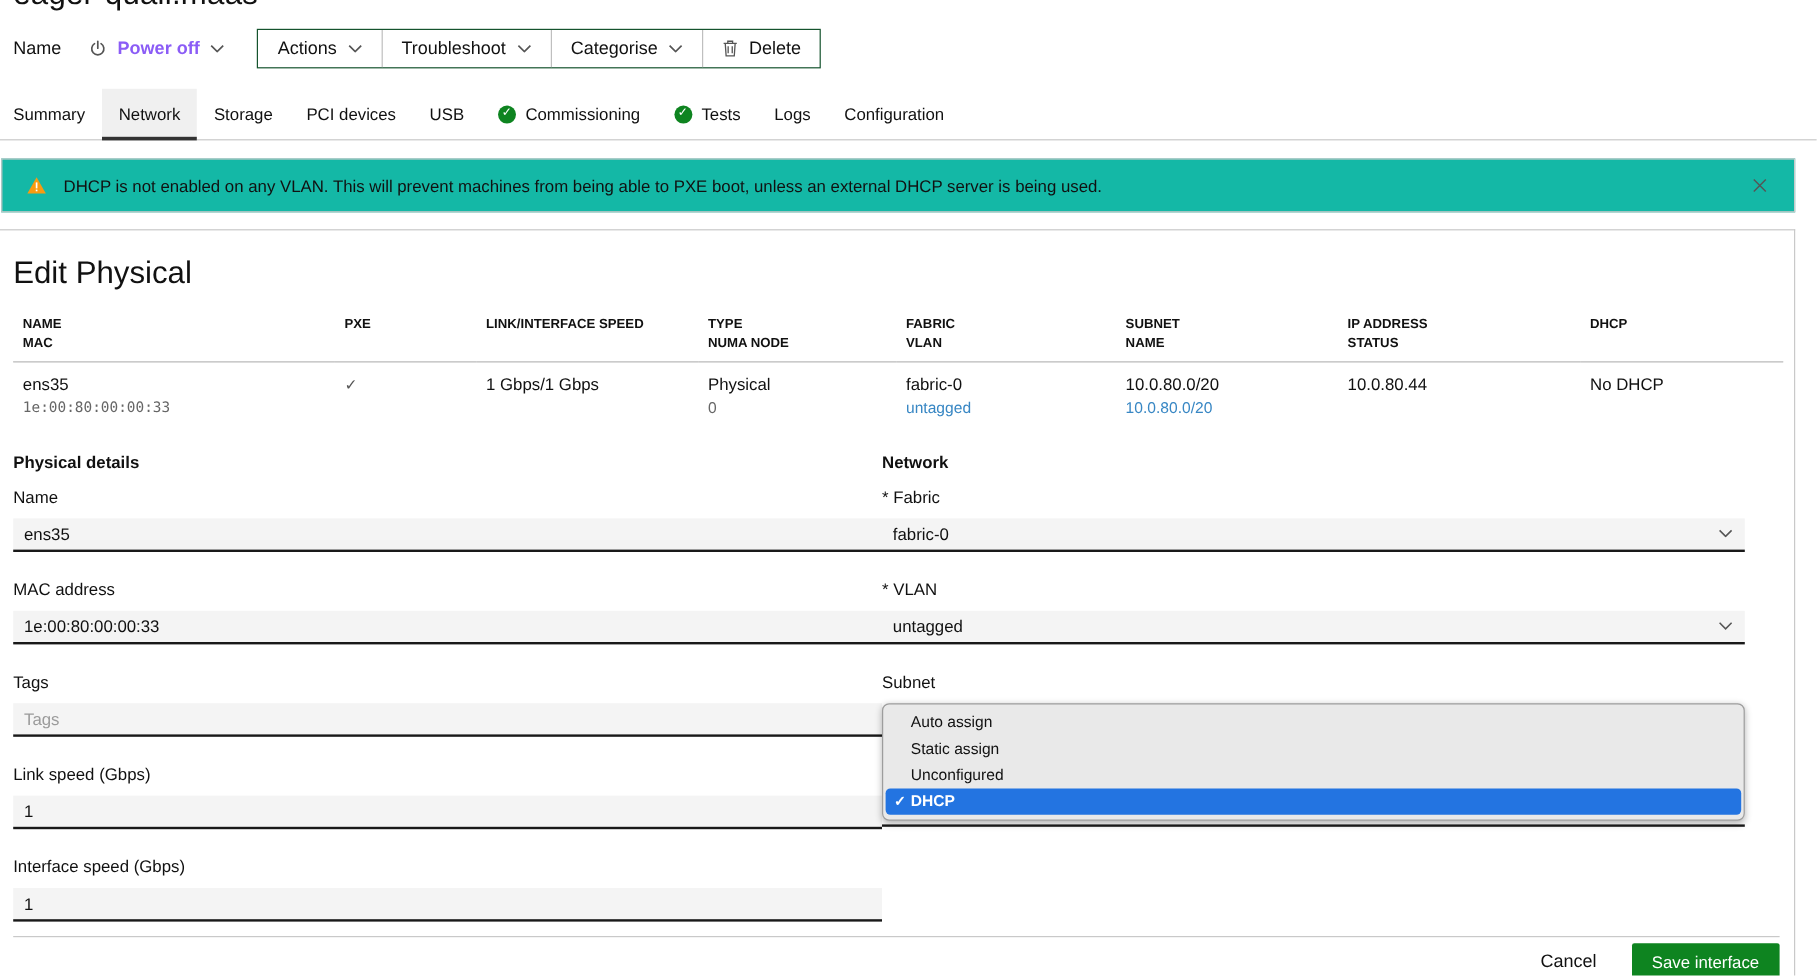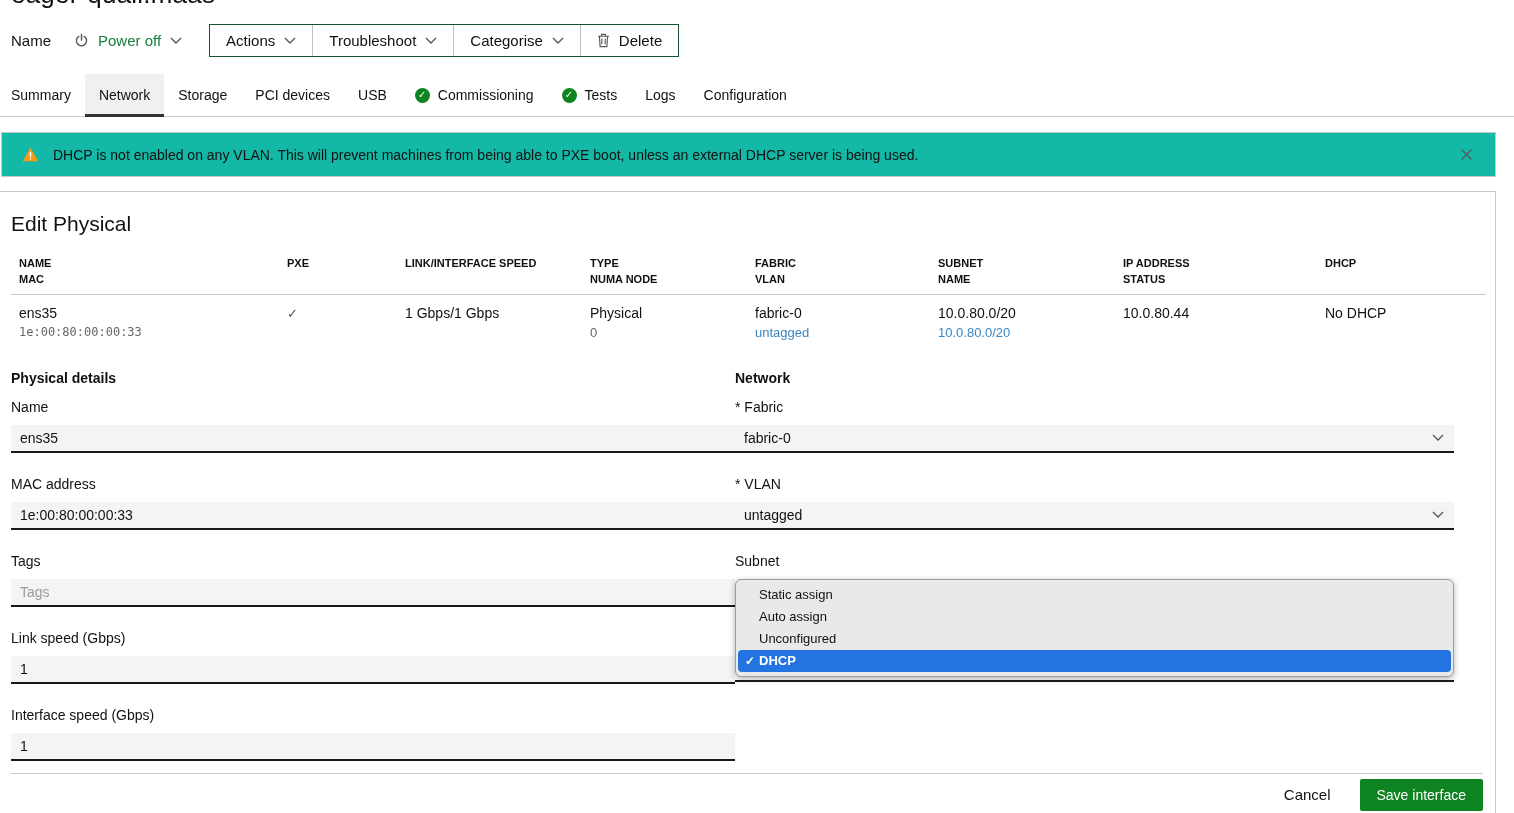--- a/index.html
+++ b/index.html
@@ -17,38 +17,38 @@
   body{
     width:1514px;height:813px;overflow:hidden;background:#fff;
     font-family:"Liberation Sans","DejaVu Sans",sans-serif;color:var(--txt);
   }
   
   .title-clip{height:10px;overflow:hidden;position:relative;}
   .title-clip h1{position:absolute;top:-21px;left:11px;margin:0;font-size:26px;font-weight:500;color:#111;letter-spacing:.2px;}
   
   .action-row{display:flex;align-items:center;margin:13px 0 0 11px;height:34px;}
   .status-text{font-size:15px;}
-  .power-btn{display:flex;align-items:center;gap:9px;margin-left:23px;cursor:pointer;background:none;border:0;font-size:15px;color:#15803d;padding:0;font-family:inherit;}
+  .power-btn{display:flex;align-items:center;gap:9px;margin-left:23px;cursor:pointer;background:none;border:0;font-size:15px;color:#8b5cf6;padding:0;font-family:inherit;font-weight:bold;}
   .chev{display:inline-block;}
   .btn-group{display:flex;align-items:stretch;border:1px solid #14532d;margin-left:27px;height:33px;}
   .btn-group .seg{display:flex;align-items:center;gap:9px;padding:0 16px;font-size:15px;border-left:1px solid #bfbfbf;background:none;color:#111;cursor:pointer;font-family:inherit;border-top:0;border-bottom:0;border-right:0;}
   .btn-group .seg:first-child{border-left:0;}
   
   .tabs{display:flex;align-items:flex-start;margin-top:17px;border-bottom:1px solid var(--border);padding-left:11px;}
   .tab{display:flex;align-items:center;gap:8px;padding:13px 14px;font-size:14px;color:#111;cursor:pointer;margin-bottom:-1px;border-bottom:1px solid transparent;}
   .tab:first-child{padding-left:0;}
   .tab.active{background:#f0f0f0;border-bottom:3px solid #333;padding-bottom:11px;}
   .check-badge{width:15px;height:15px;border-radius:50%;background:var(--green);color:#fff;font-size:10px;display:inline-flex;align-items:center;justify-content:center;line-height:1;}
   
   .banner{width:1495px;margin-top:15px;margin-left:1px;border:1px solid var(--border);height:45px;display:flex;align-items:center;padding:0 20px;background:#14b8a6;}
   .banner .msg{font-size:14px;margin-left:14px;}
   .banner .close{margin-left:auto;background:none;border:0;cursor:pointer;padding:2px;line-height:0;}
   
   .panel{width:1496px;height:630px;margin-top:14px;border-top:1px solid var(--border);border-right:1px solid var(--border);background:#fff;}
-  .panel h2{margin:20px 0 0 11px;font-size:21px;font-weight:400;color:#111;}
+  .panel h2{margin:20px 0 0 11px;font-size:26px;font-weight:400;color:#111;}
   
   table.iface{border-collapse:collapse;margin:20px 0 0 11px;width:1475px;table-layout:fixed;}
   table.iface th{font-size:11px;font-weight:600;text-align:left;vertical-align:top;padding:0 8px 6px;border-bottom:1px solid var(--border);line-height:1.45;color:#111;}
   table.iface td{vertical-align:top;text-align:left;padding:9px 8px 10px;font-size:14px;line-height:1.3;}
   .c1{width:268px;}.c2{width:118px;}.c3{width:185px;}.c4{width:165px;}.c5{width:183px;}.c6{width:185px;}.c7{width:202px;}.c8{width:169px;}
   .sub{margin-top:3px;font-size:13px;color:var(--muted);}
   .sub.mono{font-family:"DejaVu Sans Mono",monospace;font-size:12px;}
   .sub.link{color:var(--link);cursor:pointer;}
   .pxe-check{color:#555;font-size:13px;}
   
@@ -317,24 +317,24 @@
                 <path d="M1 1l5 5 5-5" stroke="#555" stroke-width="1.3" fill="none"></path>
               </svg>
           </span>
         </div>
       </div>
 
       <div class="field">
         <label class="subnet-label">Subnet</label>
         <div class="popup">
           <div class="opt">
-              <span>Static assign</span>
+              <span>Auto assign</span>
             </div>
           <div class="opt">
-              <span>Auto assign</span>
+              <span>Static assign</span>
             </div>
           <div class="opt">
               <span>Unconfigured</span>
             </div>
           <div class="opt selected">
             <span class="tick">✓</span>
             <span>DHCP</span>
           </div>
         </div>
         <div class="subnet-underline"></div>

